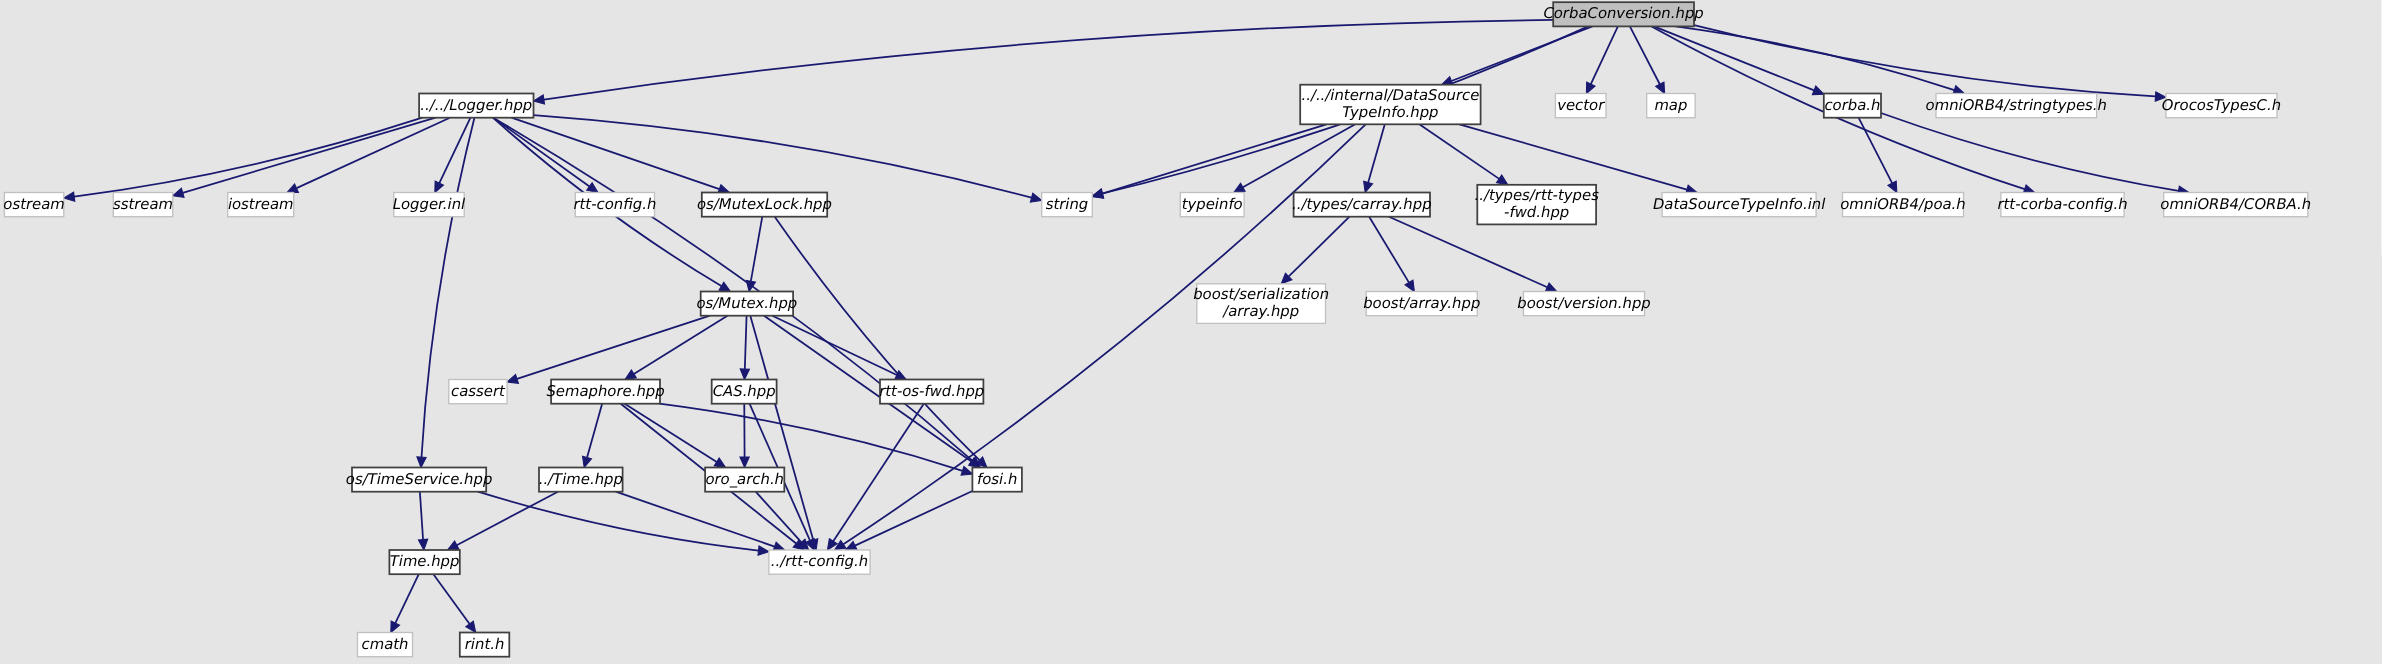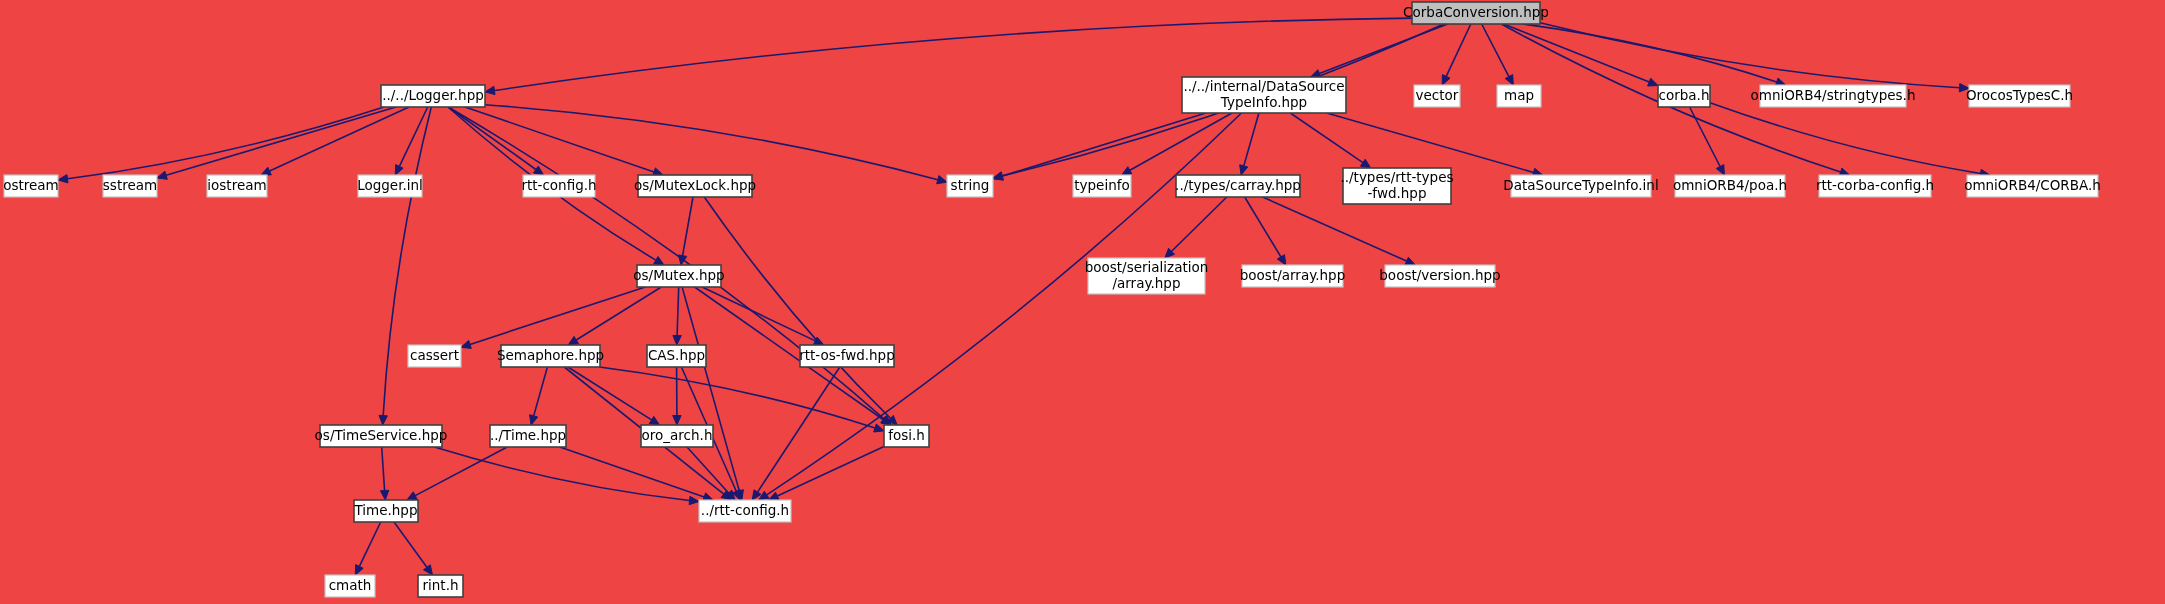--- a/index.html
+++ b/index.html
@@ -1,17 +1,17 @@
 <!DOCTYPE html>
 <html><head>
 <meta charset="utf-8">
 <style>
   html,body{margin:0;padding:0;background:#ffffff;}
   body{font-family:"DejaVu Sans","Liberation Sans",sans-serif;}
-  #graph-root{position:relative;width:2165px;height:604px;overflow:hidden;background:#ef4444;}
+  #graph-root{position:relative;width:2165px;height:604px;overflow:hidden;background:#e5e5e5;font-style:italic;}
   svg.graph-canvas{position:absolute;left:0;top:0;width:2165px;height:604px;}
   .edge{fill:none;stroke:#191970;stroke-width:1.6;}
   .arrowhead{fill:#191970;stroke:#191970;stroke-width:1;}
   .node-rect{}
   .node-label{font-family:"DejaVu Sans","Liberation Sans",sans-serif;font-size:13.5px;fill:#000;
               dominant-baseline:middle;text-anchor:middle;}
 </style>
 </head>
 <body>
 

